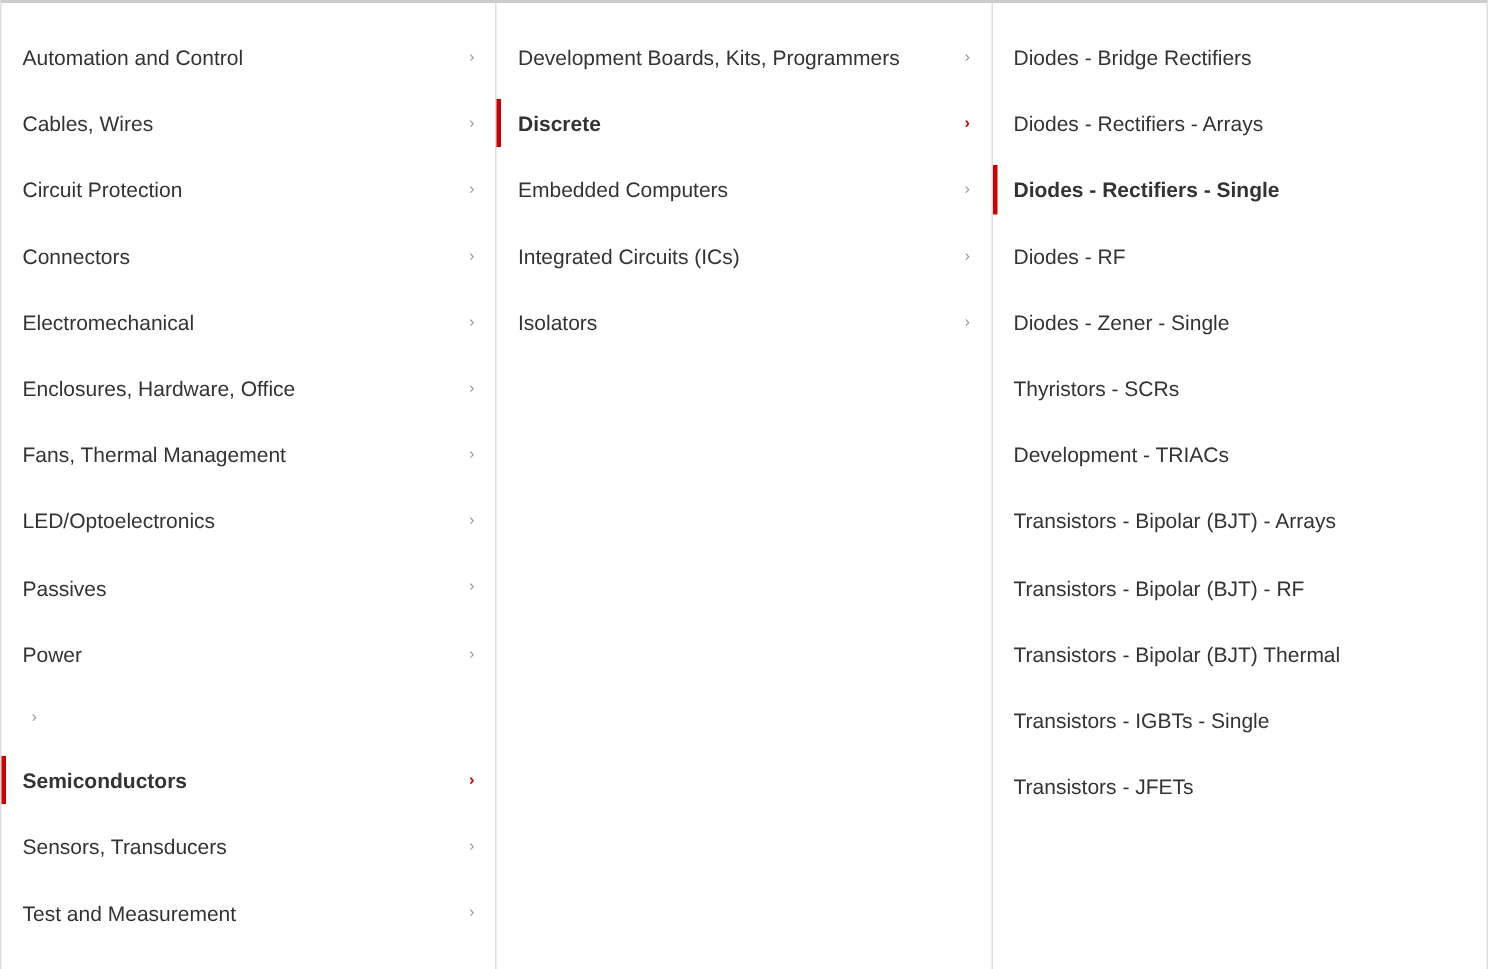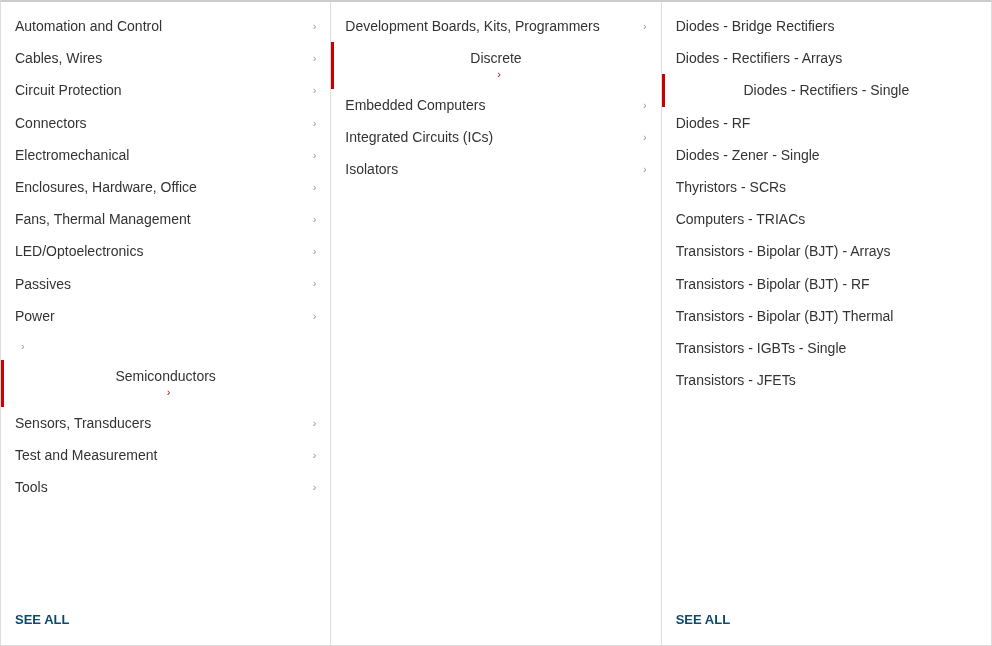--- a/index.html
+++ b/index.html
@@ -29,24 +29,24 @@
     .menu-item {
       display: flex;
       align-items: center;
       justify-content: space-between;
       padding: 7px 14px 7px 14px;
       cursor: pointer;
       position: relative;
       color: #333;
       text-decoration: none;
       line-height: 1.3;
+      margin-top: 12px;
     }
     .menu-item.active {
-      font-weight: normal;
-      flex-direction: column;
+      font-weight: bold;
     }
     .menu-item.active-left-border::before {
       content: '';
       position: absolute;
       left: 0;
       top: 0;
       bottom: 0;
       width: 3px;
       background: #cc0000;
     }
@@ -173,21 +173,21 @@
       <div class="menu-item">
         <span class="item-text">Diodes - RF</span>
       </div>
       <div class="menu-item">
         <span class="item-text">Diodes - Zener - Single</span>
       </div>
       <div class="menu-item">
         <span class="item-text">Thyristors - SCRs</span>
       </div>
       <div class="menu-item">
-        <span class="item-text">Computers - TRIACs</span>
+        <span class="item-text">Development - TRIACs</span>
       </div>
       <div class="menu-item">
         <span class="item-text">Transistors - Bipolar (BJT) - Arrays</span>
       </div>
       <div class="menu-item">
         <span class="item-text">Transistors - Bipolar (BJT) - RF</span>
       </div>
       <div class="menu-item">
         <span class="item-text">Transistors - Bipolar (BJT) Thermal</span>
       </div>

